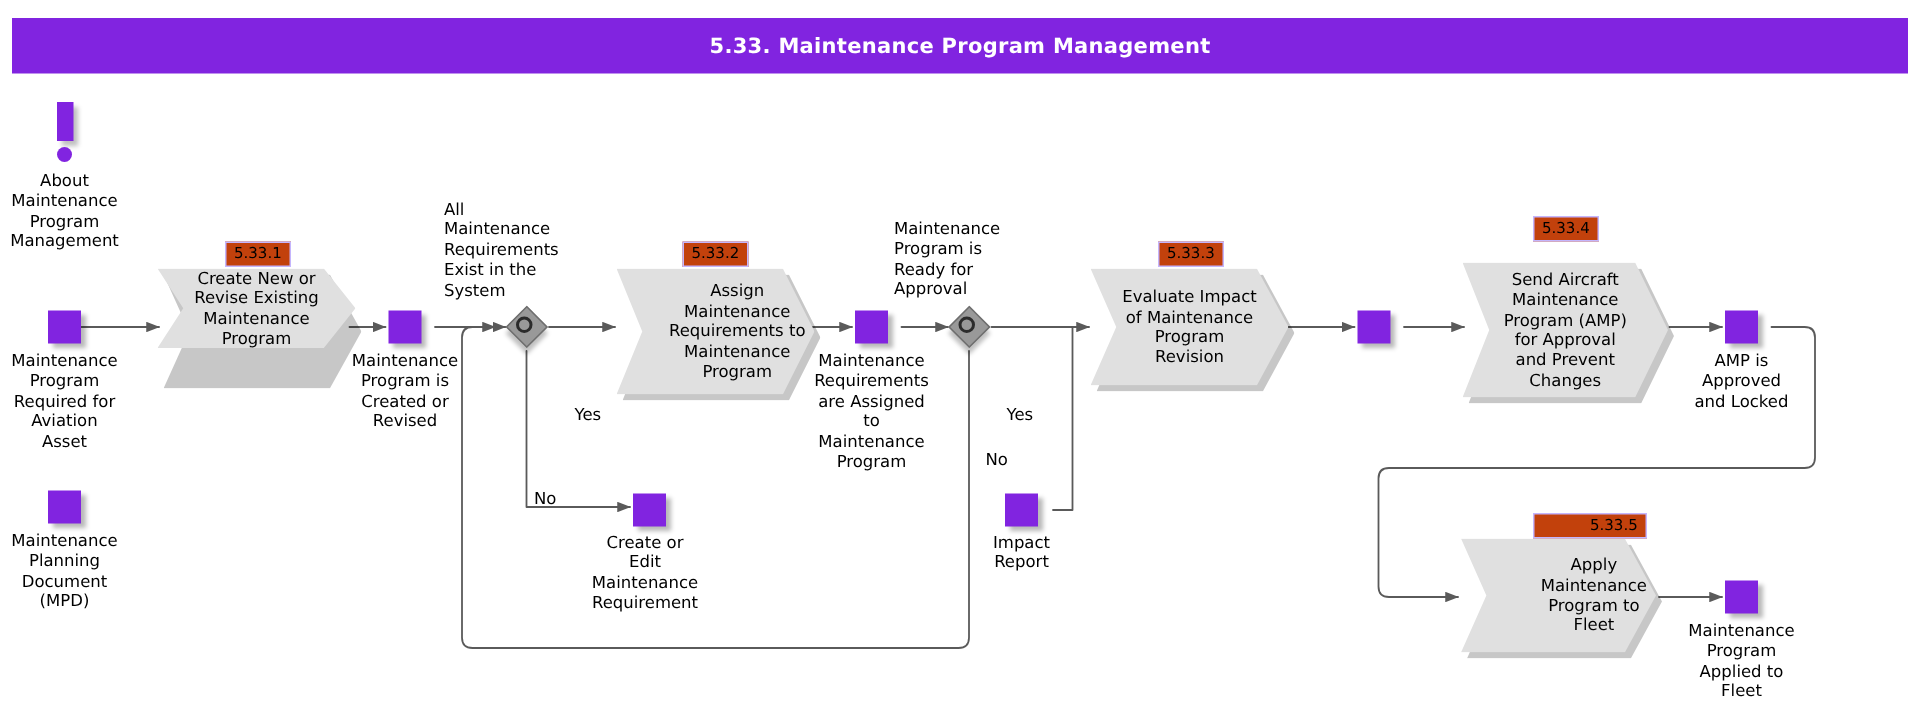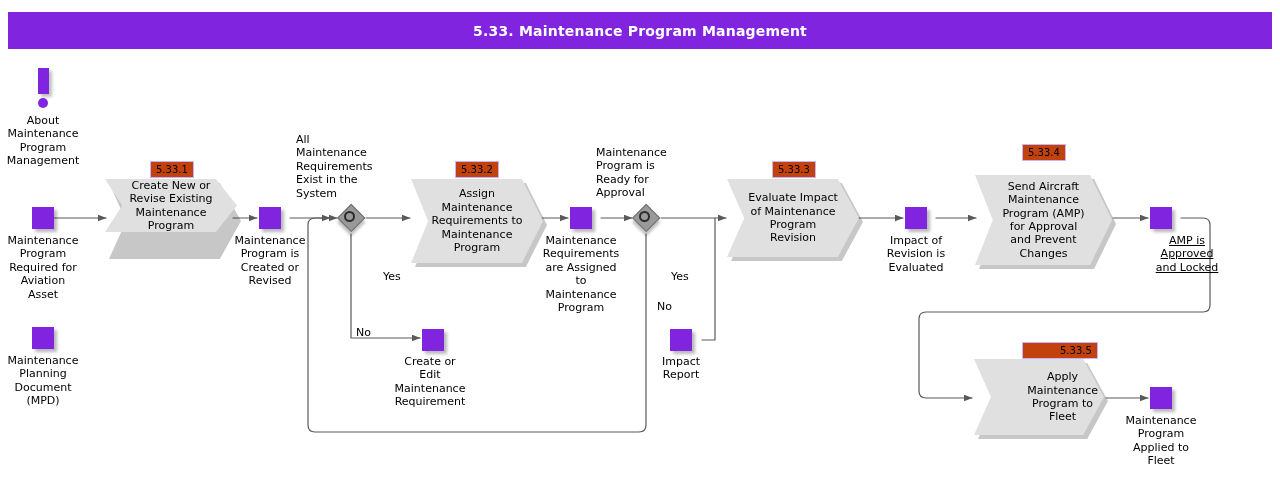--- a/index.html
+++ b/index.html
@@ -259,26 +259,23 @@
 are Assigned
 to
 Maintenance
 Program</div>
 
   <div class="dataobj" style="left:670px; top:329px;"></div>
   <div class="dataobj-label" style="left:626px; top:355px; width:110px;">Impact
 Report</div>
 
   <div class="dataobj" style="left:905px; top:207px;"></div>
-  <div class="dataobj-label" style="left:861px; top:234px; width:110px;">Impact of
-Revision is
-Evaluated</div>
 
   <div class="dataobj" style="left:1150px; top:207px;"></div>
-  <div class="dataobj-label" style="left:1132px; top:234px; width:110px;text-decoration:underline;">AMP is
+  <div class="dataobj-label" style="left:1106px; top:234px; width:110px;">AMP is
 Approved
 and Locked</div>
 
   <div class="dataobj" style="left:1150px; top:387px;"></div>
   <div class="dataobj-label" style="left:1106px; top:414px; width:110px;">Maintenance
 Program
 Applied to
 Fleet</div>
 
   <div class="idbadge" style="left:150px; top:161px;">5.33.1</div>
@@ -297,21 +294,21 @@
 System</div>
   <div class="gateway" style="left:338px; top:205px;">
     <div class="gw-diamond"></div>
     <div class="gw-circle"></div>
   </div>
   <div class="edge-label" style="left:383px; top:225px;">Yes</div>
   <div class="edge-label" style="left:356px; top:281px;">No</div>
 
   <div class="idbadge" style="left:455px; top:161px;">5.33.2</div>
   <div class="activity-shadow" style="left:415px; top:183px; width:132px; height:84px;"></div>
-  <div class="activity" style="left:411px; top:179px; width:132px; height:84px;">
+  <div class="activity" style="left:411px; top:179px; width:132px; height:84px;justify-content:flex-end;">
     <div class="activity-text">Assign
 Maintenance
 Requirements to
 Maintenance
 Program</div>
   </div>
 
   <div class="gw-caption" style="left:596px; top:146px; width:108px;">Maintenance
 Program is
 Ready for

